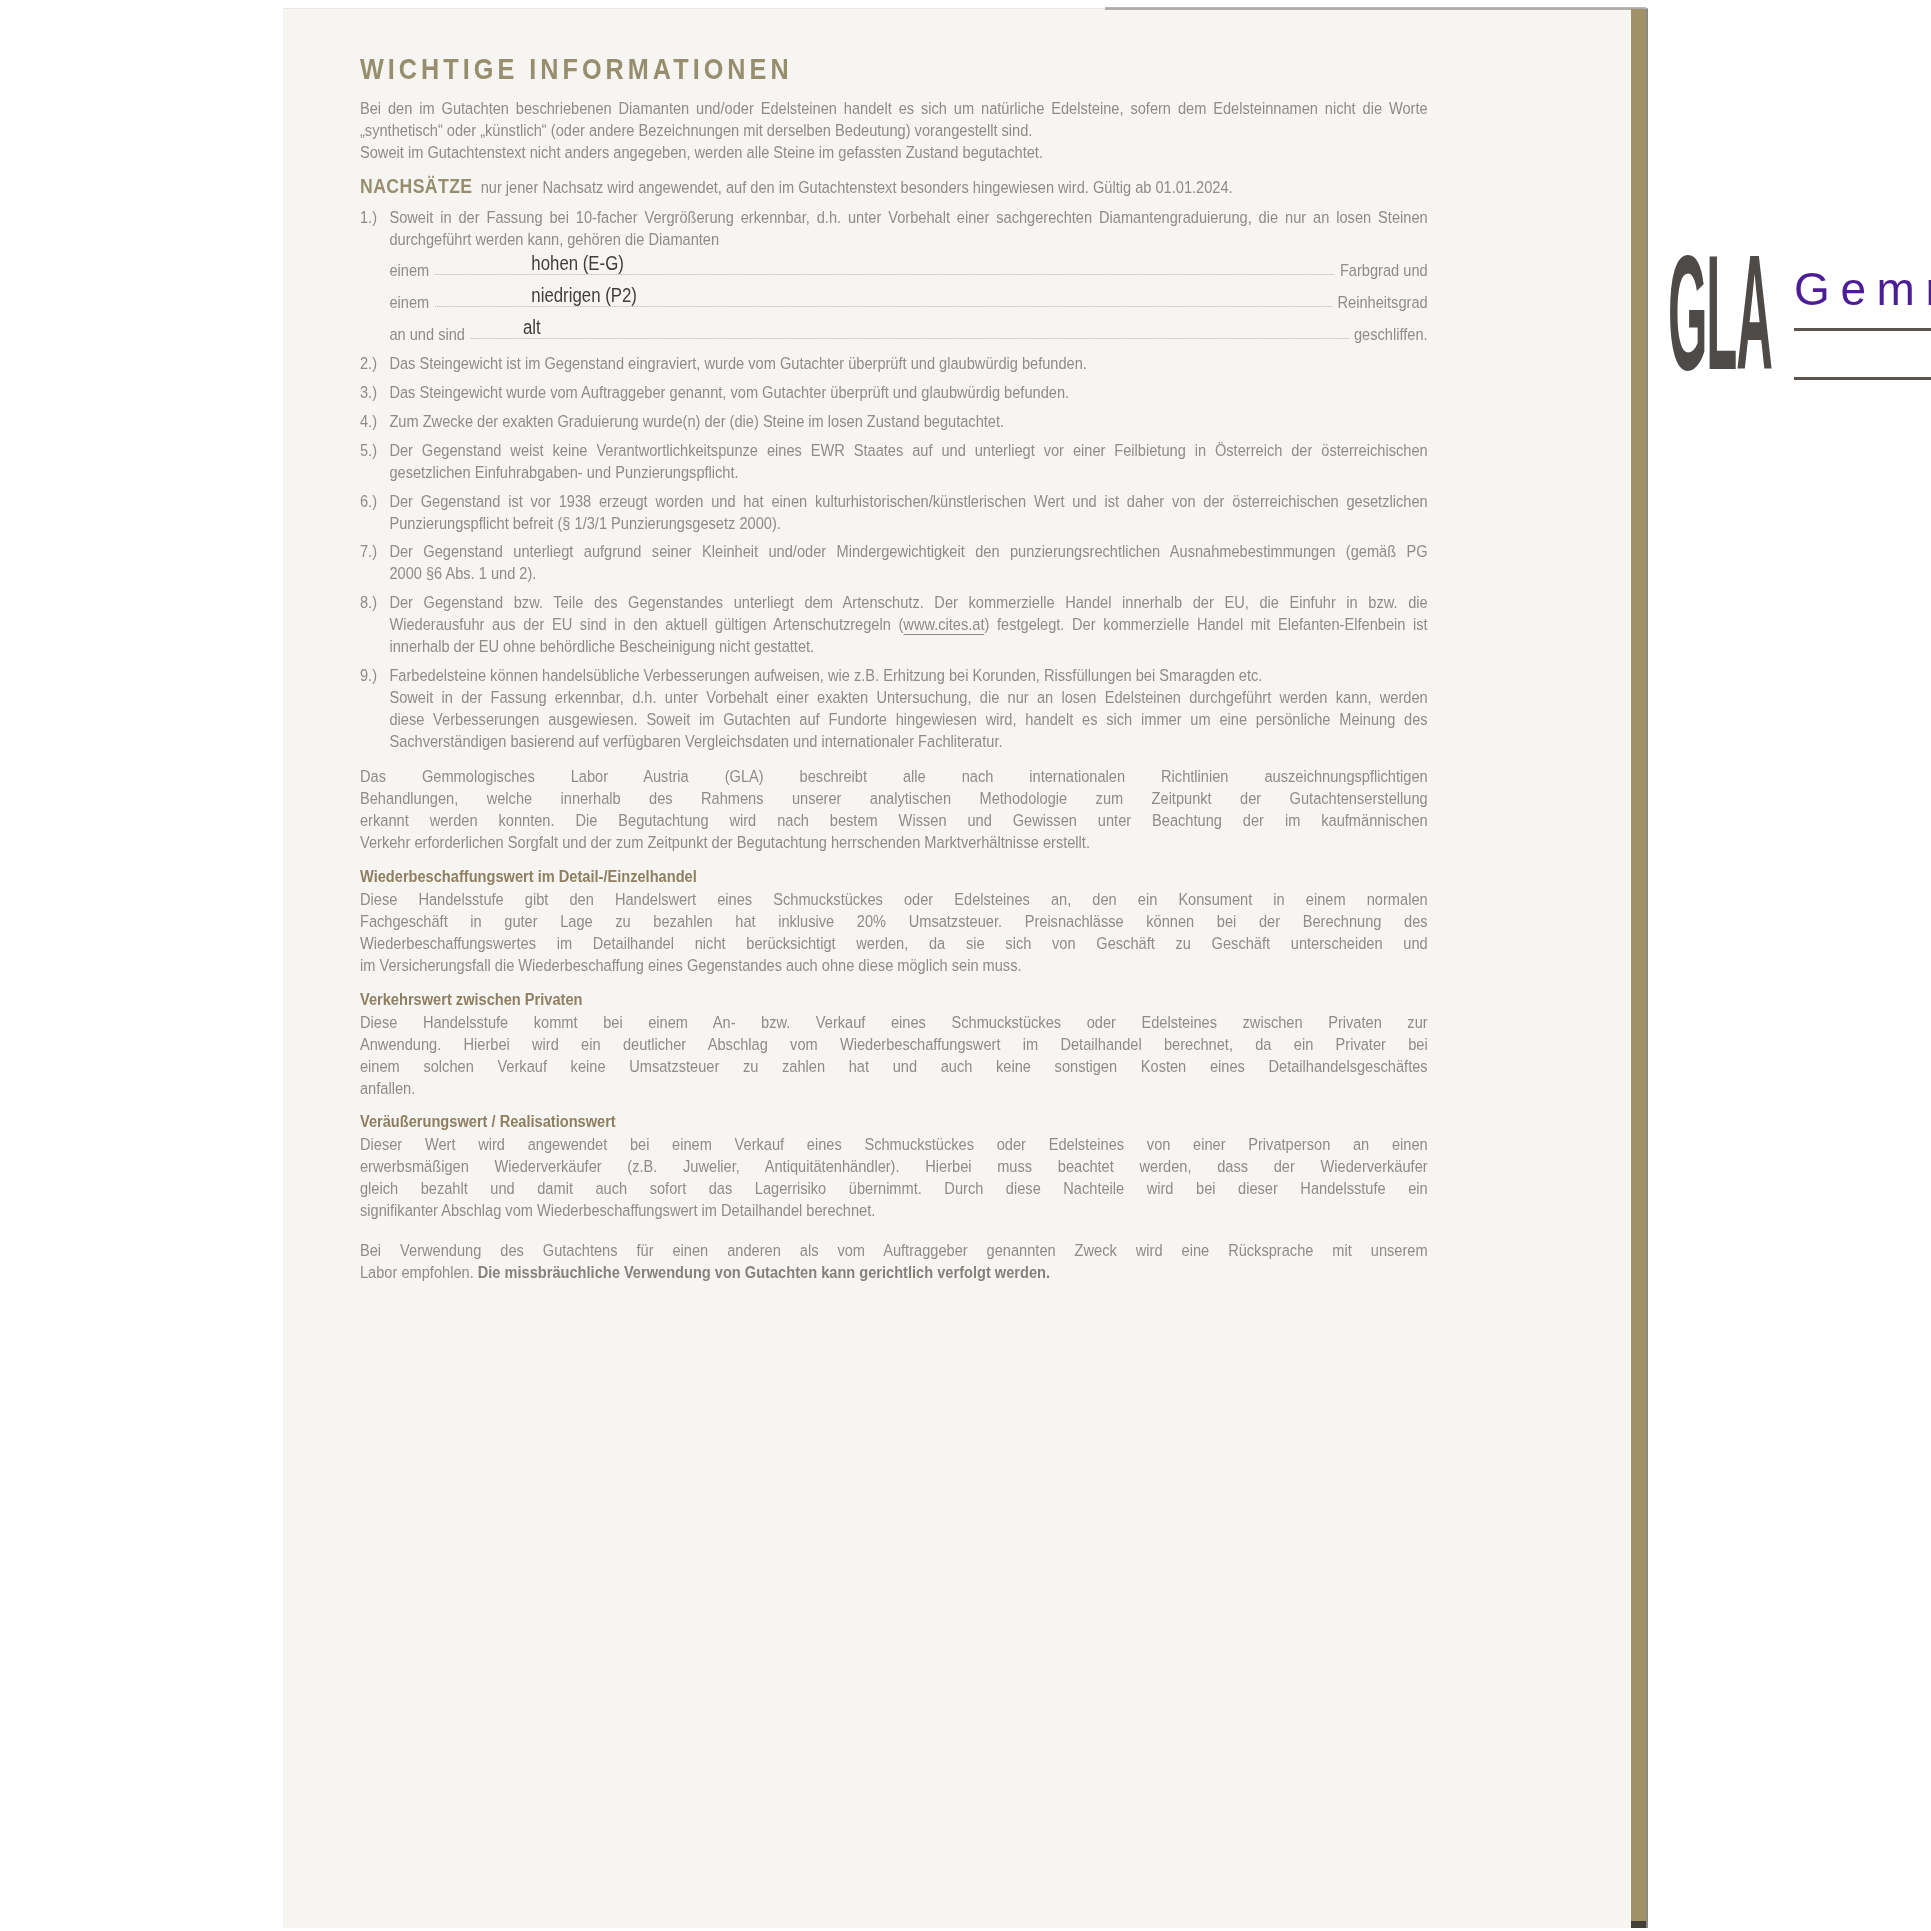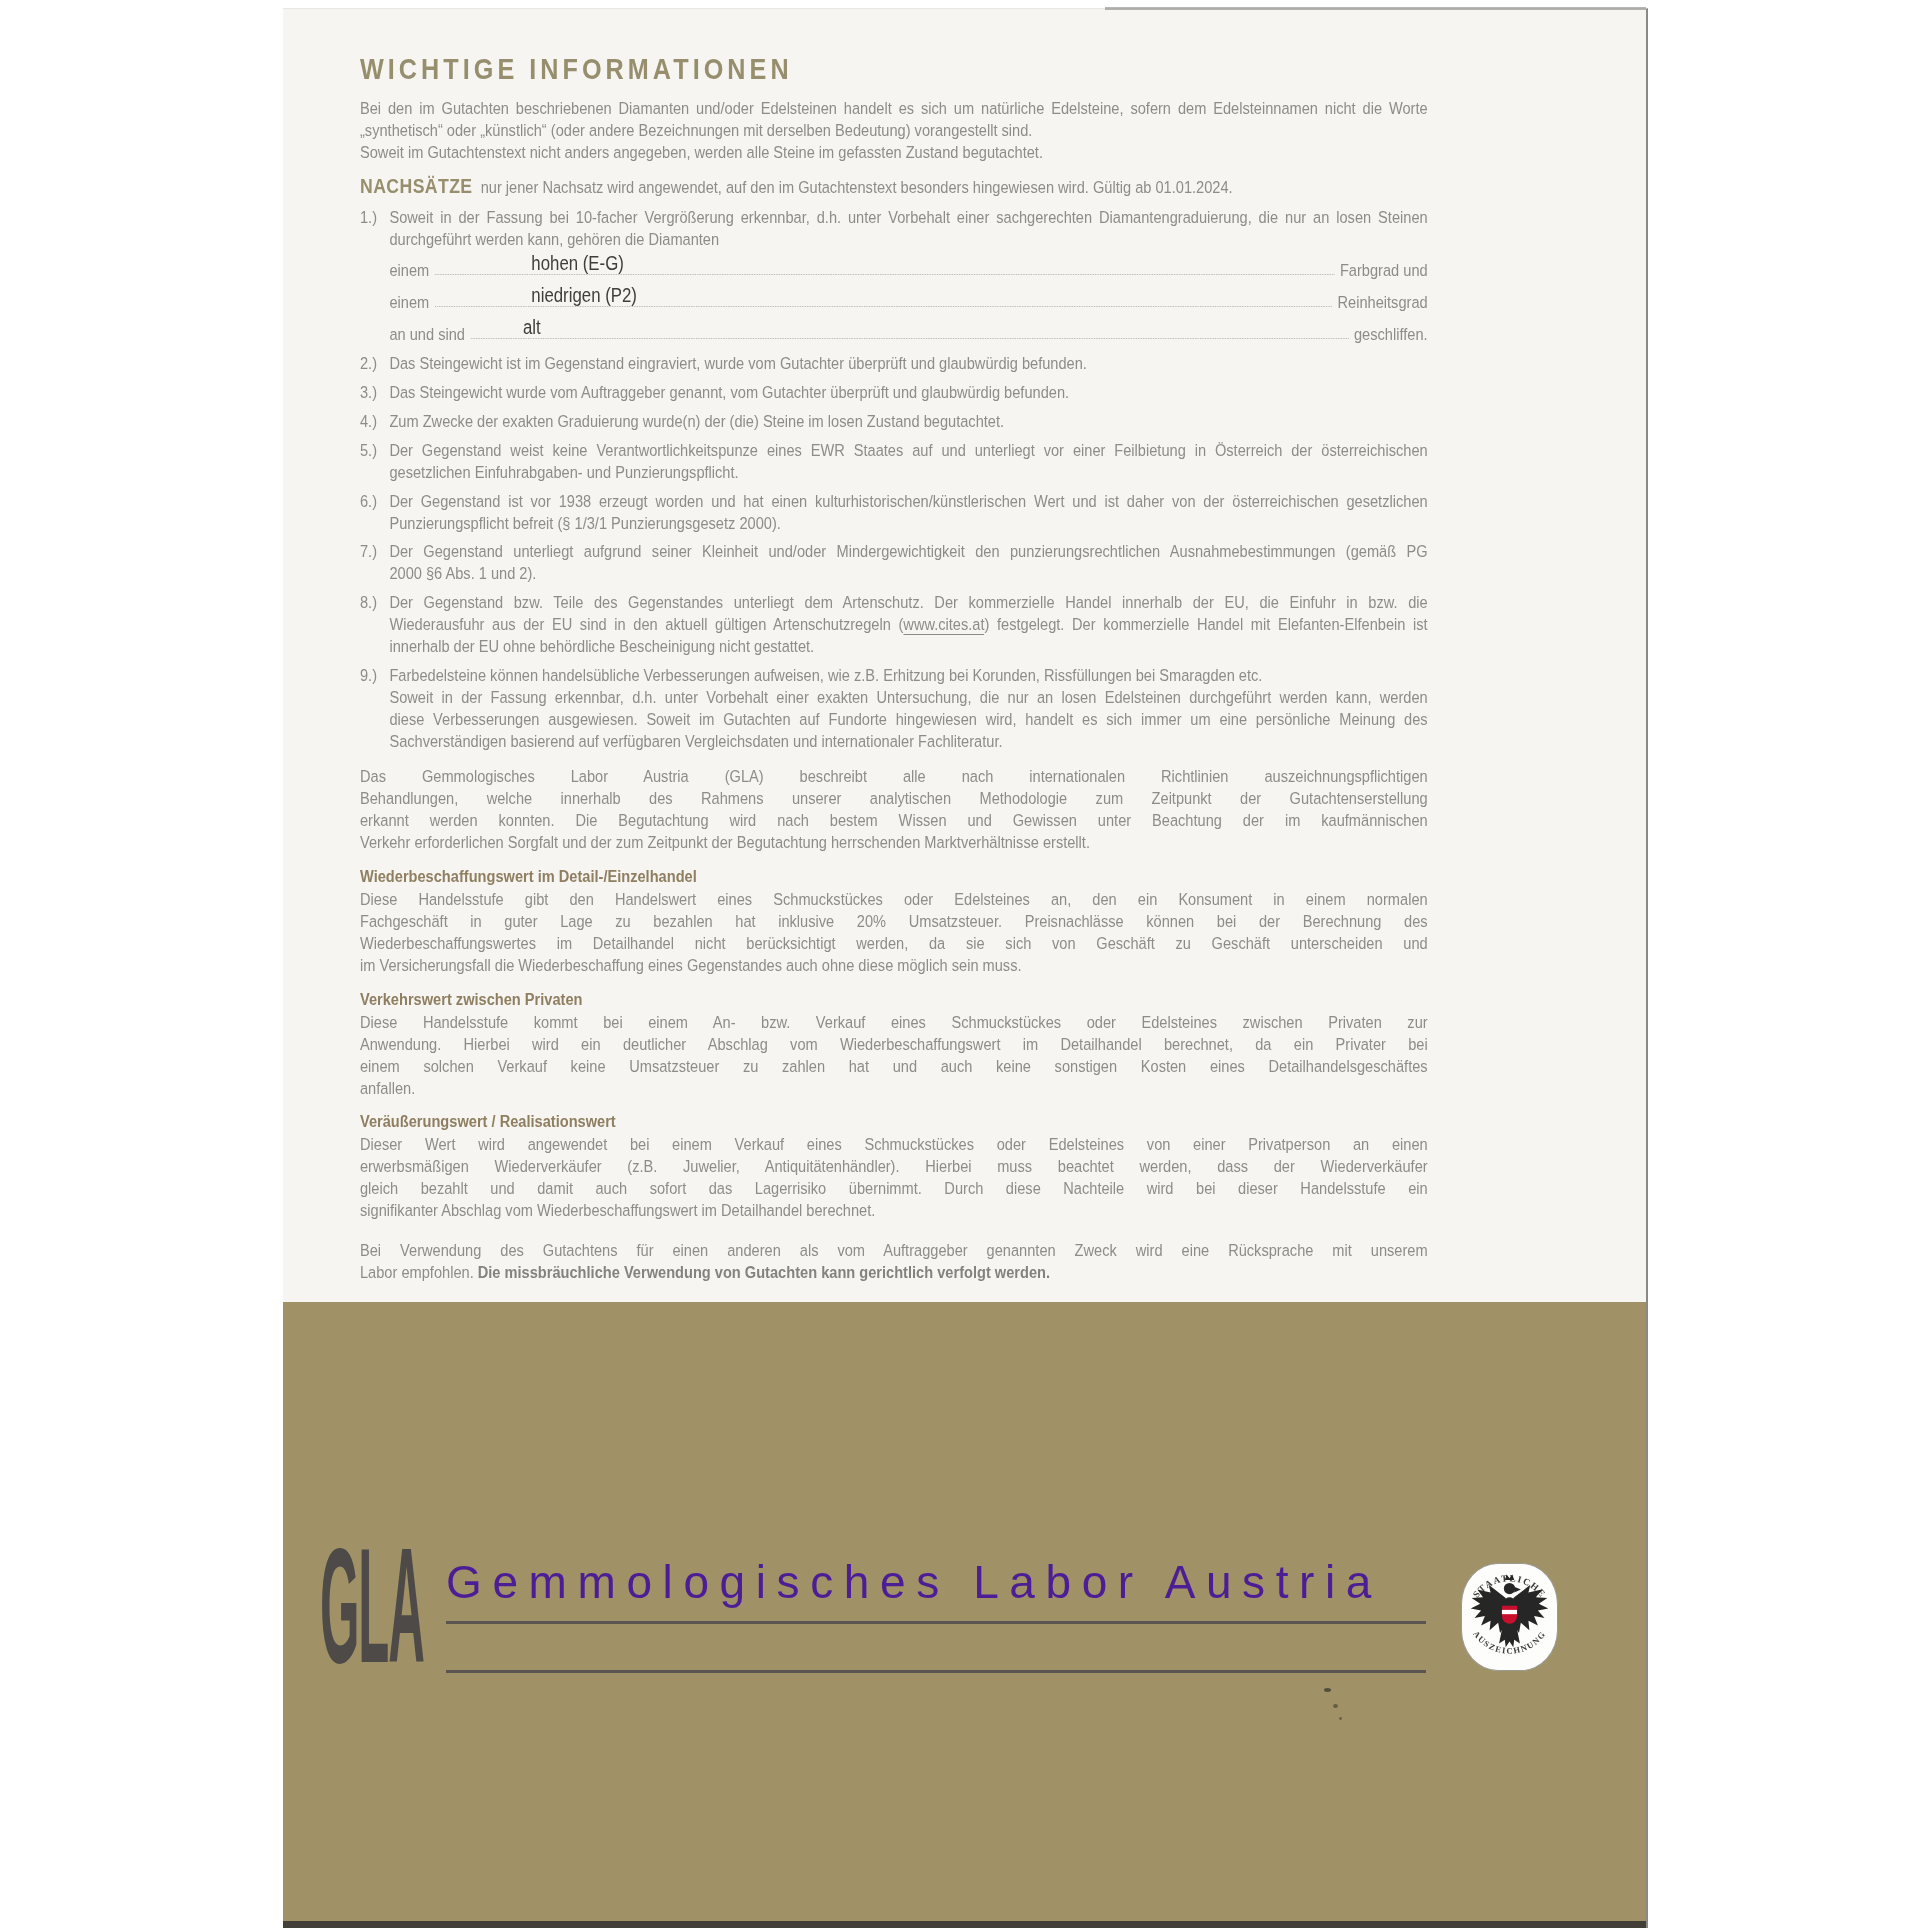--- a/index.html
+++ b/index.html
@@ -7,21 +7,21 @@
     width:1931px;height:1931px;position:relative;
     background:#ffffff;
     font-family:"Liberation Sans", sans-serif;
     -webkit-font-smoothing:antialiased;
   }
   .page{
     position:absolute;left:283px;top:7.7px;width:1363px;height:1919px;
     background:#f6f5f1;
     border-top:1.9px solid #e9e7e3;
     border-right:2.9px solid #8b8984;
-    display:flex;flex-direction:column;
+    display:flex;flex-direction:row;
   }
   .top-edge{position:absolute;top:-1.9px;right:0;width:541px;height:2.9px;background:#7c7b77;opacity:.55;}
   
   .content{height:1293px;overflow:hidden;padding:42px 0 0 77px;box-sizing:border-box;}
   .colwrap{width:1271px;transform:scaleX(0.84);transform-origin:0 0;color:#8f8c88;font-size:17.4px;line-height:22px;}
   h1.doc-title{
     margin:0 0 11.6px 0;font-size:30px;line-height:35px;font-weight:bold;
     letter-spacing:4.8px;color:#968e6d;
   }
   .intro{margin:0 0 11.6px 0;}

